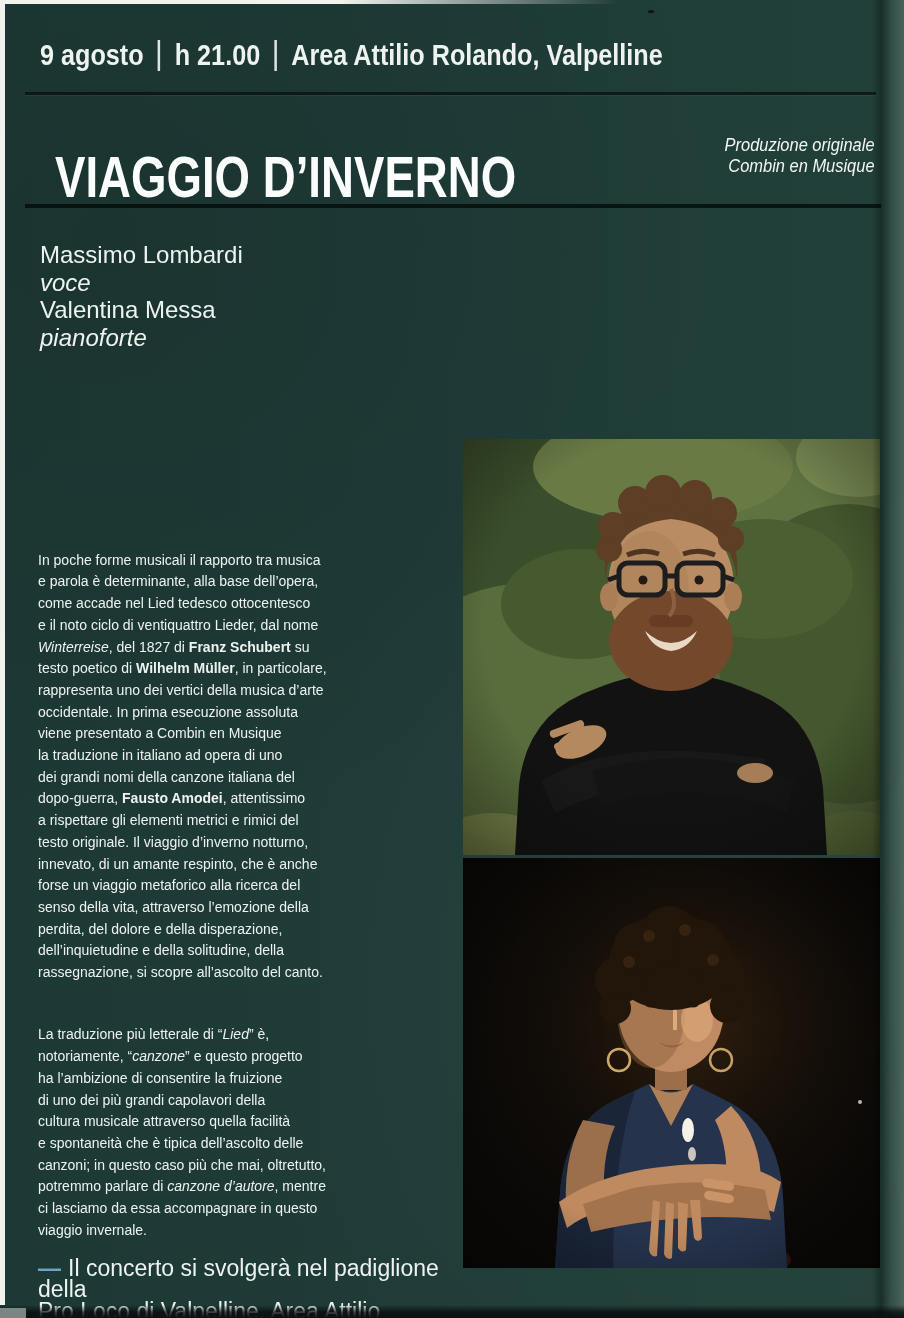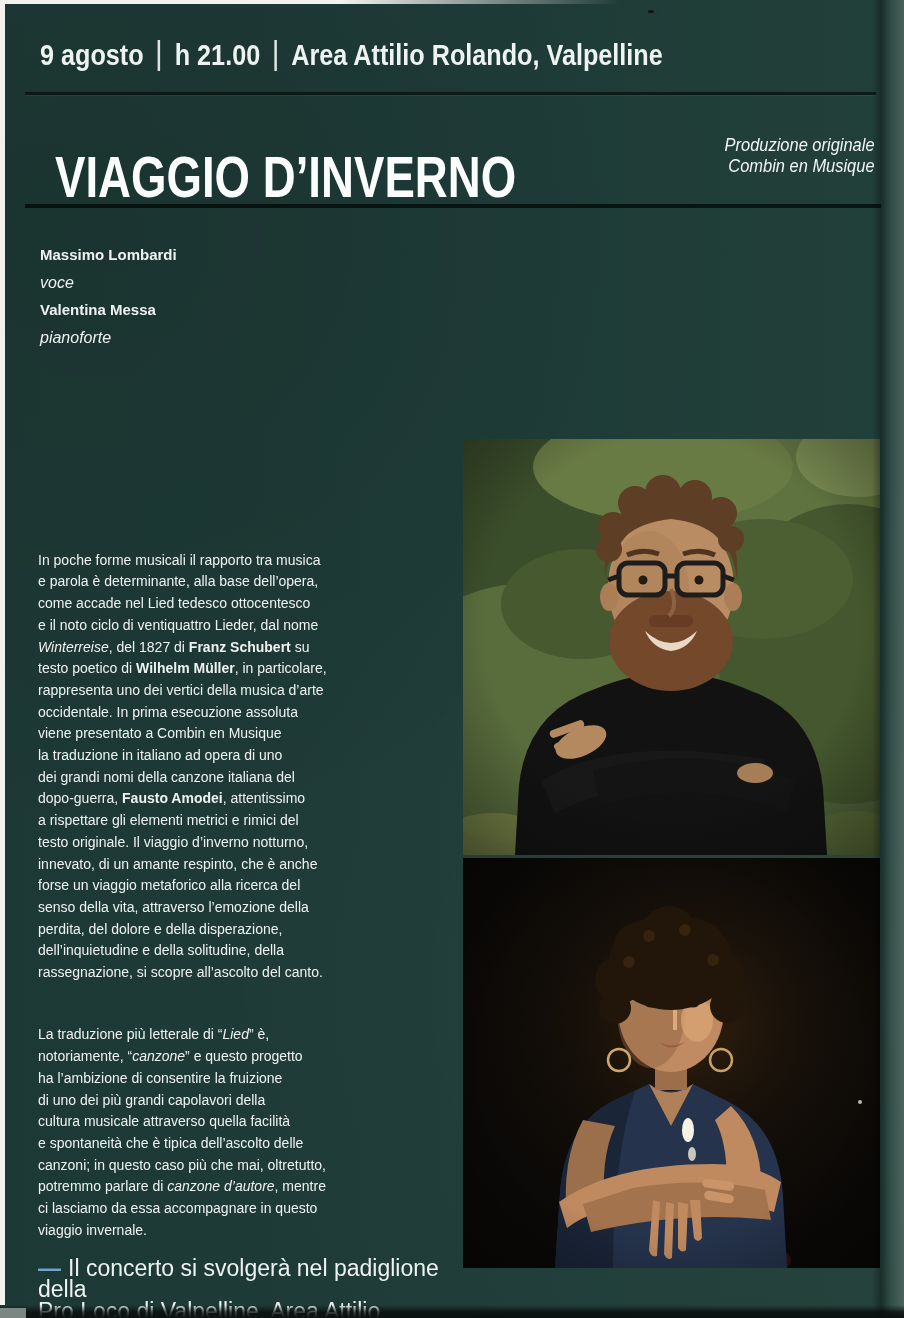--- a/index.html
+++ b/index.html
@@ -43,22 +43,22 @@
   .rule-2{left:25px;top:204px;width:856px;height:4px;background:rgba(4,11,9,.8);}
 
   .title{position:absolute;left:39px;top:133px;margin:16px;line-height:57px;white-space:nowrap;}
   .title-inner{display:inline-block;font-size:57px;font-weight:bold;letter-spacing:0px;
     transform:scaleX(.80);transform-origin:left center;color:#fbfdfc;}
 
   .credit{position:absolute;right:29px;top:135px;text-align:right;font-size:17.5px;line-height:21px;
     font-style:italic;transform:scaleX(.94);transform-origin:right center;color:#f2f6f4;}
 
   .performers{position:absolute;left:40px;top:241px;}
-  .perf-name{font-size:15px;font-weight:bold;line-height:27.5px;}
-  .perf-role{font-size:16px;font-style:italic;line-height:27.5px;}
+  .perf-name{font-size:24px;font-weight:normal;line-height:27.5px;}
+  .perf-role{font-size:24px;font-style:italic;line-height:27.5px;}
 
   .body-text{position:absolute;left:38px;top:528px;width:424px;font-size:14px;line-height:21.7px;
     white-space:pre-line;color:var(--text);}
   .body-text p{margin:0;}
   .body-text p + p{margin-top:19px;}
   .b{font-weight:bold;text-align:right;} .i{font-style:italic;}
 
   .note{position:absolute;left:38px;top:1236px;width:432px;font-size:23px;line-height:21.7px;white-space:pre-line;}
   .note .dash{color:var(--accent-blue);font-weight:bold;margin-right:7px;}
 

